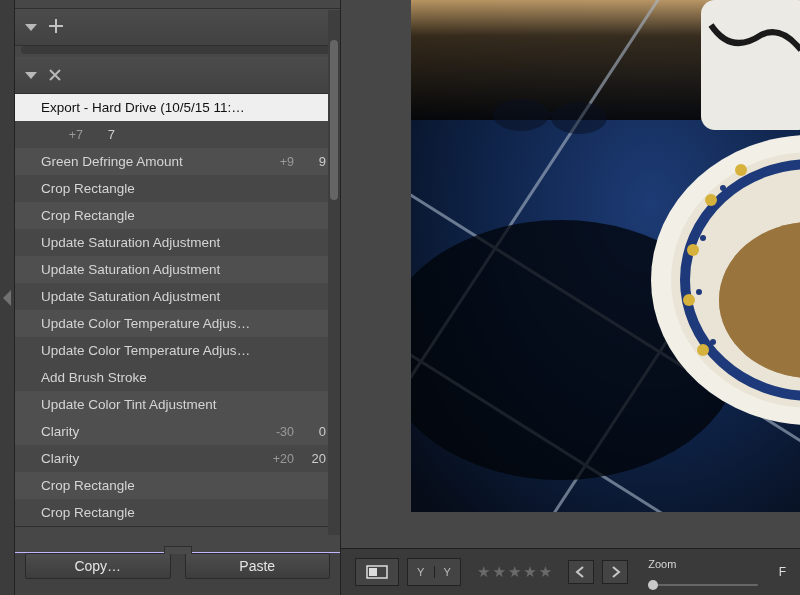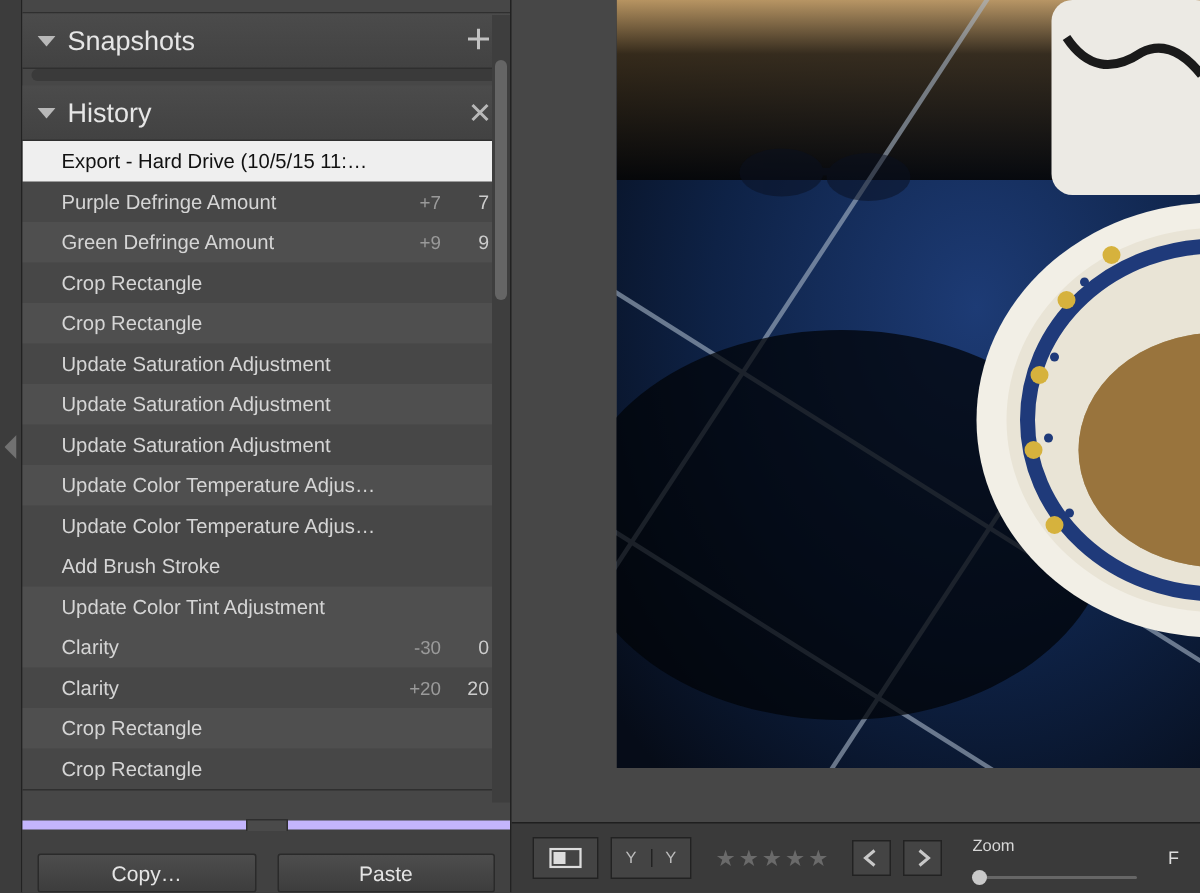--- a/index.html
+++ b/index.html
@@ -17,21 +17,21 @@
   .hscroll{height:8px;background:#3a3a3a;margin:0 6px 3px 6px;border-radius:4px;}
   .history-body{flex:0 0 auto;overflow:hidden;border-bottom:1px solid #2f2f2f;height:432px;}
   .hrow{display:flex;align-items:center;height:27px;padding:0 12px 0 26px;font-size:13.5px;color:#d5d5d5;white-space:nowrap;}
   .hrow.alt{background:#4f4f4f;}
   .hrow .label{flex:1;overflow:hidden;text-overflow:ellipsis;}
   .hrow .delta{width:42px;text-align:right;color:#9a9a9a;font-size:12.5px;}
   .hrow .val{width:32px;text-align:right;color:#ccc;font-size:13px;padding-right:2px;}
   .hrow.selected{background:#efefef;color:#222;}
   .hrow.selected .label{color:#111;}
   
-  .left-footer{position:absolute;bottom:0;left:0;right:0;height:42px;background:#414141;border-top:6px solid #c4b5fd;display:flex;align-items:flex-end;padding:0 10px;gap:14px;}
+  .left-footer{position:absolute;bottom:0;left:0;right:0;height:42px;background:#414141;border-top:1px solid #c4b5fd;display:flex;align-items:flex-start;padding:0 10px;gap:14px;}
   .grip{position:absolute;top:-7px;left:50%;transform:translateX(-50%);width:26px;height:7px;background:#4a4a4a;border:1px solid #2e2e2e;border-bottom:none;}
   .btn{flex:1;height:26px;background:linear-gradient(#4d4d4d,#3d3d3d);border:1px solid #2a2a2a;color:#e4e4e4;font-size:14px;border-radius:2px;cursor:pointer;}
   
   .right{flex:1;display:flex;flex-direction:column;background:#454545;}
   .image-area{flex:1;display:flex;align-items:flex-start;justify-content:flex-start;padding:0 0 0 70px;background:#474747;overflow:hidden;}
   .photo{width:100%;height:512px;box-shadow:0 0 0 1px #000 inset;}
   .toolbar{height:46px;background:#3a3a3a;border-top:1px solid #1f1f1f;display:flex;align-items:center;padding:0 14px;gap:8px;}
   .tbbox{height:26px;background:#444;border:1px solid #222;display:flex;align-items:center;justify-content:center;color:#aaa;}
   .tb-view{width:42px;}
   .tb-split{width:52px;display:flex;}
@@ -60,51 +60,48 @@
 
   <div class="left-panel">
     <div class="left-top"></div>
 
     <div class="panel-header">
       <span class="tri">
         <svg width="12" height="12" viewBox="0 0 12 12">
             <polygon points="0,3 12,3 6,10" fill="#b8b8b8"></polygon>
           </svg>
       </span>
-      <span class="title">Snapshots</span>
       <span class="accessory">
         <svg width="14" height="14" viewBox="0 0 14 14">
             <path d="M6 0h2v6h6v2H8v6H6V8H0V6h6z" fill="#c2c2c2"></path>
           </svg>
       </span>
     </div>
     <div class="hscroll"></div>
 
     <div class="panel-header">
       <span class="tri">
         <svg width="12" height="12" viewBox="0 0 12 12">
             <polygon points="0,3 12,3 6,10" fill="#b8b8b8"></polygon>
           </svg>
       </span>
-      <span class="title">History</span>
       <span class="accessory">
         <svg width="12" height="12" viewBox="0 0 12 12">
             <path d="M1 1l10 10M11 1L1 11" stroke="#b8b8b8" stroke-width="2"></path>
           </svg>
       </span>
     </div>
 
     <div class="history-body" id="history-body">
         <div class="hrow selected">
           <span class="label">Export - Hard Drive (10/5/15 11:28:4…</span>
           <span class="delta"></span>
           <span class="val"></span>
         </div>
         <div class="hrow">
-          <span class="label">Purple Defringe Amount</span>
           <span class="delta">+7</span>
           <span class="val">7</span>
         </div>
         <div class="hrow alt">
           <span class="label">Green Defringe Amount</span>
           <span class="delta">+9</span>
           <span class="val">9</span>
         </div>
         <div class="hrow">
           <span class="label">Crop Rectangle</span>

